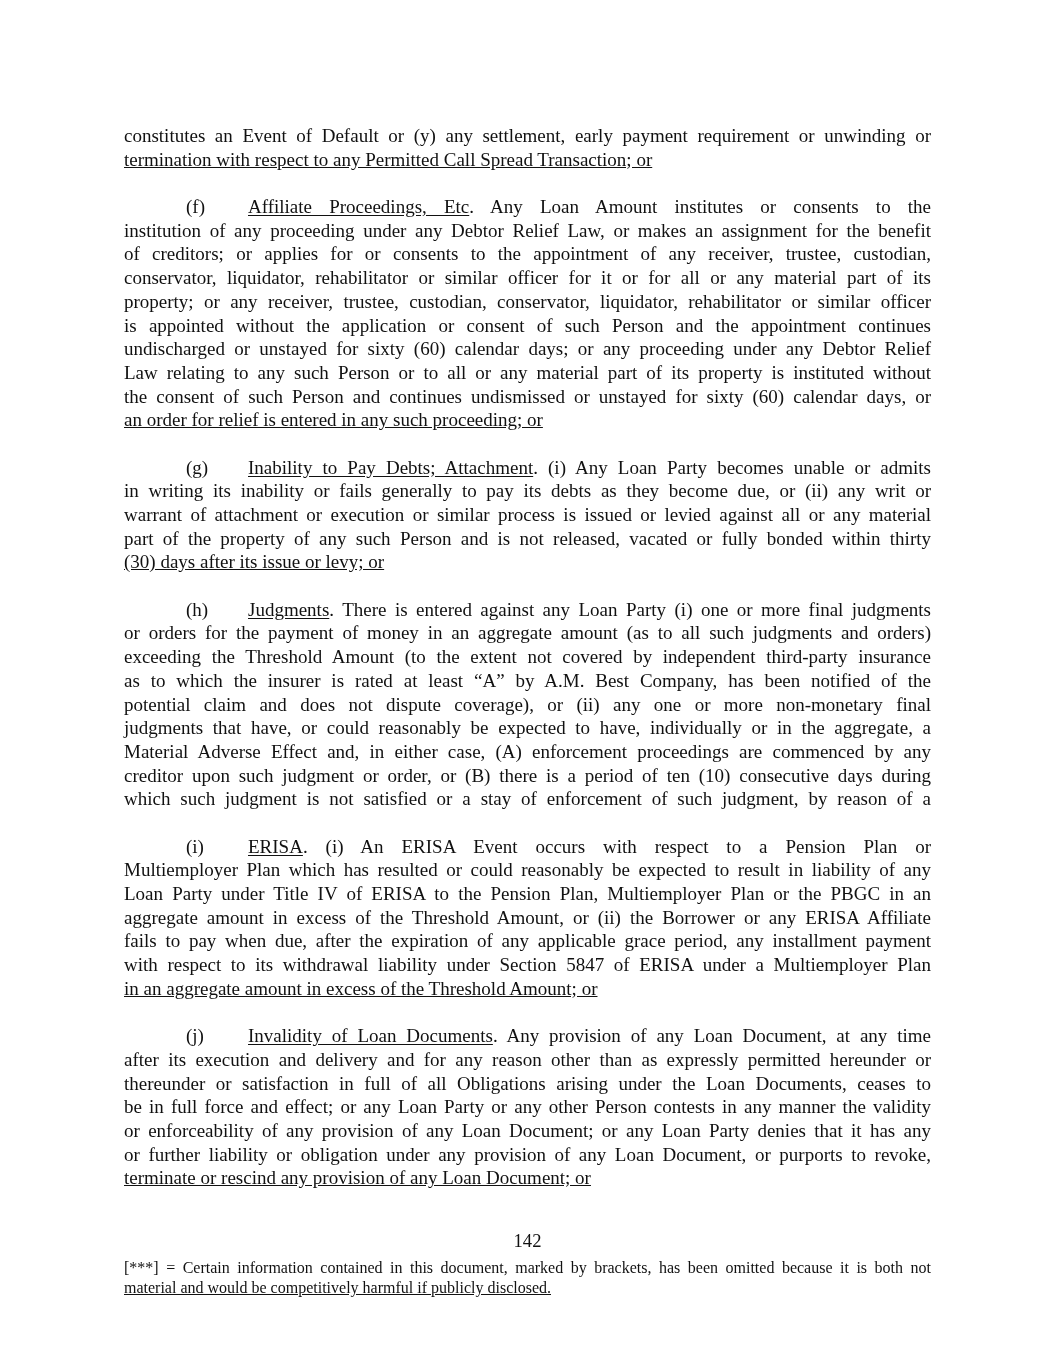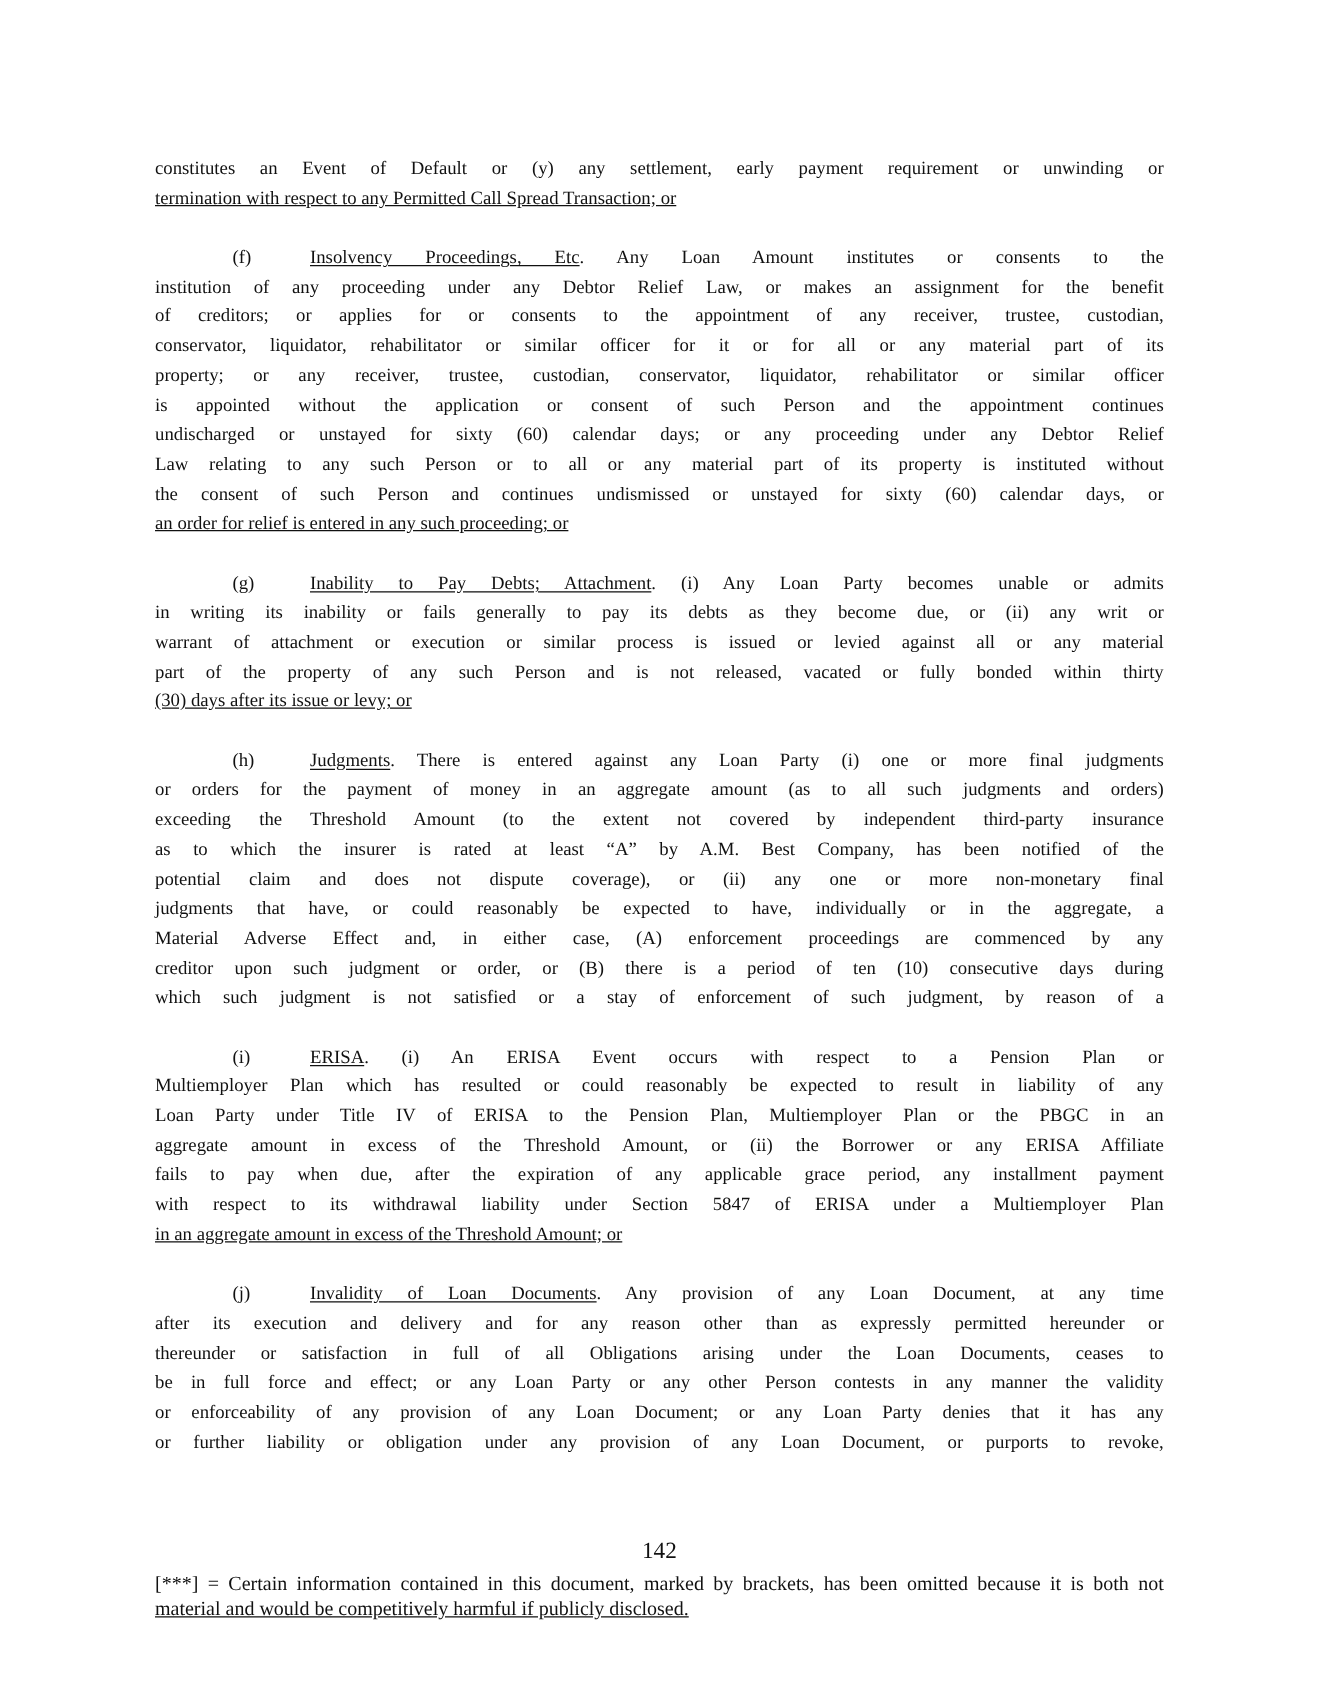--- a/index.html
+++ b/index.html
@@ -15,21 +15,21 @@
       font-family: "Liberation Serif", "DejaVu Serif", serif;
       color: #111111;
     }
     .page {
       position: absolute;
       left: 124px;
       top: 124px;
       width: 807px;
     }
     .para {
-      font-size: 15px;
+      font-size: 19px;
       line-height: 23.7px;
       margin: 0 0 23.7px 0;
     }
     .line {
       display: block;
       text-align: justify;
       text-align-last: justify;
       white-space: nowrap;
       height: 23.7px;
     }
@@ -65,21 +65,21 @@
 <body>
 
 <div class="page">
 
   <div class="para">
     <span class="line">constitutes an Event of Default or (y) any settlement, early payment requirement or unwinding or</span>
     <span class="line last">termination with respect to any Permitted Call Spread Transaction; or</span>
   </div>
 
   <div class="para">
-    <span class="line"><span class="head-label">(f)</span><span class="u">Insolvency Proceedings, Etc</span><span>.  Any Loan Amount institutes or consents to the</span></span>
+    <span class="line"><span class="head-label">(f)</span><span class="u">Affiliate Proceedings, Etc</span><span>.  Any Loan Amount institutes or consents to the</span></span>
     <span class="line">institution of any proceeding under any Debtor Relief Law, or makes an assignment for the benefit</span>
     <span class="line">of creditors; or applies for or consents to the appointment of any receiver, trustee, custodian,</span>
     <span class="line">conservator, liquidator, rehabilitator or similar officer for it or for all or any material part of its</span>
     <span class="line">property; or any receiver, trustee, custodian, conservator, liquidator, rehabilitator or similar officer</span>
     <span class="line">is appointed without the application or consent of such Person and the appointment continues</span>
     <span class="line">undischarged or unstayed for sixty (60) calendar days; or any proceeding under any Debtor Relief</span>
     <span class="line">Law relating to any such Person or to all or any material part of its property is instituted without</span>
     <span class="line">the consent of such Person and continues undismissed or unstayed for sixty (60) calendar days, or</span>
     <span class="line last">an order for relief is entered in any such proceeding; or</span>
   </div>
@@ -114,20 +114,21 @@
     <span class="line last">in an aggregate amount in excess of the Threshold Amount; or</span>
   </div>
 
   <div class="para">
     <span class="line"><span class="head-label">(j)</span><span class="u">Invalidity of Loan Documents</span><span>.  Any provision of any Loan Document, at any time</span></span>
     <span class="line">after its execution and delivery and for any reason other than as expressly permitted hereunder or</span>
     <span class="line">thereunder or satisfaction in full of all Obligations arising under the Loan Documents, ceases to</span>
     <span class="line">be in full force and effect; or any Loan Party or any other Person contests in any manner the validity</span>
     <span class="line">or enforceability of any provision of any Loan Document; or any Loan Party denies that it has any</span>
     <span class="line">or further liability or obligation under any provision of any Loan Document, or purports to revoke,</span>
+    <span class="line last">terminate or rescind any provision of any Loan Document; or</span>
   </div>
 </div>
 
 <div class="page-number">142</div>
 
 <div class="footnote">
   <span class="line">[***] = Certain information contained in this document, marked by brackets, has been omitted because it is both not</span>
   <span class="line last">material and would be competitively harmful if publicly disclosed.</span>
 </div>
 

